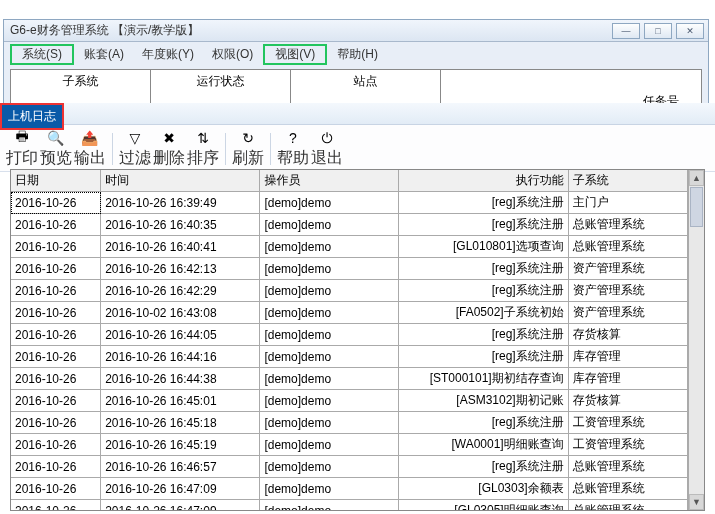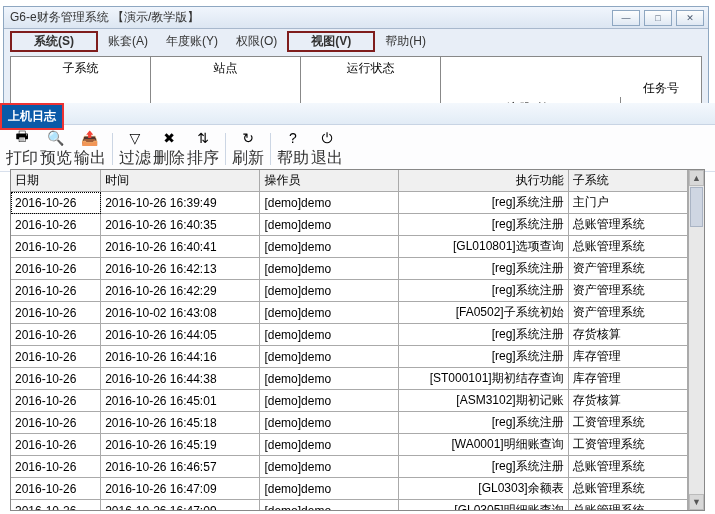--- a/index.html
+++ b/index.html
@@ -1,36 +1,36 @@
 <!DOCTYPE html>
 <html><head>
 <meta charset="utf-8">
 <style>
 * { box-sizing: border-box; margin: 0; padding: 0; }
 body { font-family: "SimSun", "宋体", sans-serif; font-size: 12px; background: #fff; width: 715px; height: 514px; overflow: hidden; position: relative; }
 
-.window { position: absolute; top: 6px; left: 3px; right: 6px; border: 1px solid #8ea7c1; background: #e8eef7; }
+.window { position: absolute; top: 19px; left: 3px; right: 6px; border: 1px solid #8ea7c1; background: #e8eef7; }
 .titlebar { background: linear-gradient(#f0f5fc, #dce6f2); height: 22px; display: flex; align-items: center; padding: 0 4px; border-bottom: 1px solid #a8b8cc; }
 .titlebar-text { flex: 1; font-size: 12px; color: #333; padding-left: 2px; }
 .winbtns { display: flex; gap: 4px; }
 .winbtn { width: 28px; height: 16px; border: 1px solid #8ea7c1; background: linear-gradient(#fdfefe,#dfe8f3); font-size: 9px; display: flex; align-items: center; justify-content: center; color: #4a5a70; cursor: pointer; }
 
 .menubar { display: flex; background: #e8eef7; padding: 2px 6px 4px 6px; gap: 2px; }
 .menuitem { padding: 2px 8px; color: #333; cursor: pointer; }
-.menuitem.hl { border: 2px solid #7f1d1d; padding: 0 22px; font-weight: bold; }
+.menuitem.hl { border: 2px solid #22c55e; padding: 0 10px; }
 
 .status-grid { margin: 0 6px 6px 6px; border: 1px solid #888; background: #fff; }
 .status-row { display: flex; }
 .status-cell { border-right: 1px solid #888; border-bottom: 1px solid #888; padding: 3px 4px; text-align: center; font-family: "SimSun"; }
 .status-row:last-child .status-cell { border-bottom: none; }
 .status-cell:last-child { border-right: none; margin-top: 20px; }
 .col1 { width: 140px; } .col2 { width: 150px; } .col3 { width: 140px; } .col4 { width: 180px; margin-top: 40px; } .col5 { flex: 1; }
 
 .log-window { position: absolute; top: 103px; left: 0; right: 0; bottom: 0; background: #fff; }
-.log-title { background: #0a5aa8; color: #fff; padding: 3px 6px; font-size: 12px; display: inline-block; border: 2px solid #e33; font-weight: bold; }
+.log-title { background: #0a5aa8; color: #fff; padding: 3px 6px; font-size: 12px; display: inline-block; border: 2px solid #e33; }
 .log-title-strip { background: linear-gradient(#f4f8fd,#e2ecf6); border-bottom: 1px solid #c8d4e4; height: 22px; display: flex; align-items: flex-start; }
 
 .toolbar { display: flex; gap: 2px; padding: 4px 6px 2px 6px; background: #fdfdfe; border-bottom: 1px solid #d8e0ec; align-items: center; }
 .tbgroup { display: flex; gap: 2px; }
 .tbsep { width: 1px; height: 32px; background: #ccd6e4; margin: 0 4px; }
 .tbbtn { display: flex; flex-direction: column; align-items: center; width: 32px; cursor: pointer; gap: 1px; }
 .tbbtn .ic { width: 18px; height: 18px; display: flex; align-items: center; justify-content: center; font-size: 14px; }
 .tbbtn .lbl { font-size: 16px; color: #333; }
 
 .grid-wrap { position: absolute; top: 66px; left: 10px; right: 10px; bottom: 3px; border: 1px solid #888; background: #d946ef; overflow: hidden; display: flex; }
@@ -61,22 +61,22 @@
     <span class="menuitem hl">系统(S)</span>
     <span class="menuitem">账套(A)</span>
     <span class="menuitem">年度账(Y)</span>
     <span class="menuitem">权限(O)</span>
     <span class="menuitem hl">视图(V)</span>
     <span class="menuitem">帮助(H)</span>
   </div>
   <div class="status-grid">
     <div class="status-row">
       <div class="status-cell col1">子系统</div>
+      <div class="status-cell col3">运行状态</div>
       <div class="status-cell col2">站点</div>
-      <div class="status-cell col3">运行状态</div>
       <div class="status-cell col4">注册时间</div>
       <div class="status-cell col5">任务号</div>
     </div>
     <div class="status-row">
       <div class="status-cell col1">系统管理</div>
       <div class="status-cell col3">正常(1)</div>
       <div class="status-cell col4">2016-10-27 10:32:56</div>
     </div>
   </div>
 </div>

